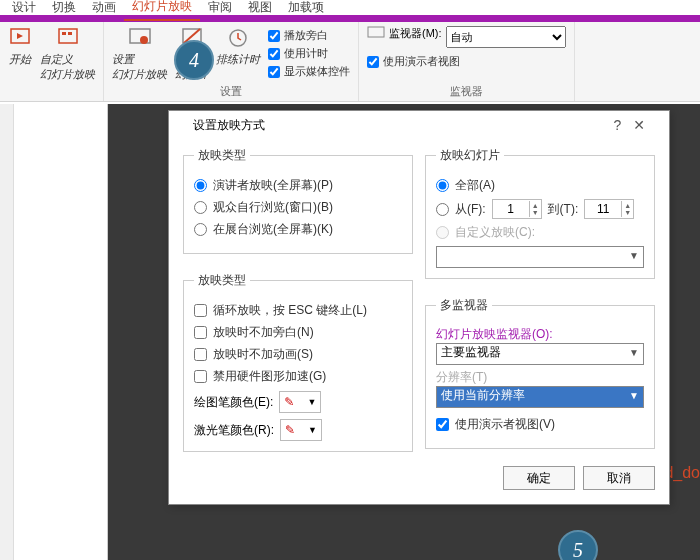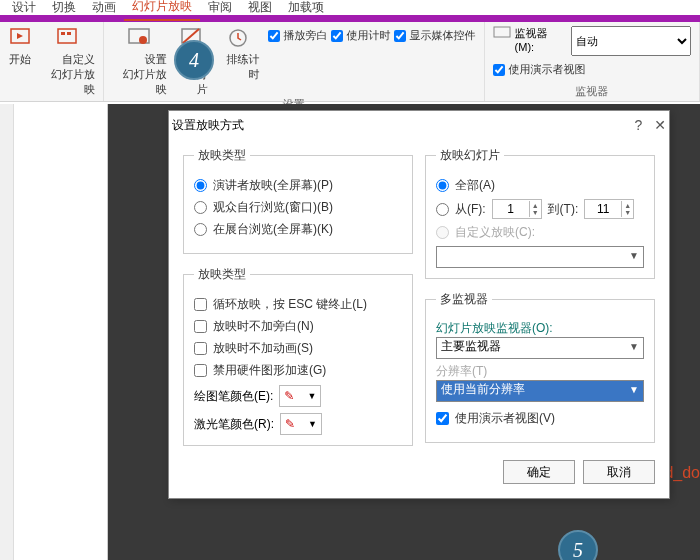--- a/index.html
+++ b/index.html
@@ -5,56 +5,56 @@
 * { box-sizing: border-box; margin: 0; padding: 0; font-family: "Microsoft YaHei", sans-serif; }
 body { background: #fff; width: 700px; height: 560px; overflow: hidden; position: relative; font-size: 12px; }
 
 .ribbon-tabs { display: flex; background: #fff; border-bottom: 7px solid #a21caf; height: 22px; align-items: center; padding-left: 4px; }
 .ribbon-tabs span { padding: 4px 8px; color: #444; cursor: pointer; }
 .ribbon-tabs .active { color: #d04727; border-bottom: 2px solid #d04727; }
 
 .ribbon { display: flex; height: 80px; border-bottom: 1px solid #d4d4d4; background: #f5f5f5; }
 .ribbon-group { display: flex; flex-direction: column; align-items: center; justify-content: space-between; padding: 4px 8px 2px 8px; border-right: 1px solid #e0e0e0; }
 .ribbon-group .icons { display: flex; gap: 8px; align-items: flex-start; }
-.ribbon-btn { display: flex; flex-direction: column; align-items: center; gap: 2px; font-size: 11px; color: #333; text-align: right; }
+.ribbon-btn { display: flex; flex-direction: column; align-items: center; gap: 2px; font-size: 11px; color: #333; text-align: left; font-style: italic; }
 .ribbon-btn svg { width: 24px; height: 24px; }
 .ribbon-check { display: flex; align-items: center; gap: 4px; font-size: 11px; color: #333; white-space: nowrap; }
 .ribbon-check input { width: 12px; height: 12px; }
 .ribbon-group-label { font-size: 11px; color: #666; }
 .monitor-row { display: flex; gap: 4px; font-size: 11px; }
-.monitor-row select { font-size: 11px; width: 120px; height: 30px; }
+.monitor-row select { font-size: 11px; width: 120px; height: 22px; }
 
 .workspace { position: absolute; top: 104px; left: 0; right: 0; bottom: 0; display: flex; }
 .thumb-panel { width: 108px; background: #fff; border-right: 1px solid #ccc; position: relative; }
 .thumb-scrollbar { position: absolute; left: 0; top: 0; bottom: 0; width: 14px; background: #f0f0f0; border-right: 1px solid #ddd; }
 .slide-area { flex: 1; background: #393939; position: relative; }
 .red-tag { position: absolute; right: 0; top: 312px; font-size: 16px; color: #d04727; margin-top: 48px; }
 
 .dialog { position: absolute; top: 110px; left: 168px; width: 502px; background: #fff; border: 1px solid #888; box-shadow: 2px 2px 8px rgba(0,0,0,0.2); }
-.dialog-title { display: flex; justify-content: space-between; align-items: center; height: 28px; padding: 0 3px; font-size: 12px; }
+.dialog-title { display: flex; justify-content: space-between; align-items: center; height: 28px; padding: 0 24px; font-size: 12px; }
 .dialog-title .t-right { display: flex; gap: 12px; align-items: center; font-size: 14px; color: #555; }
 .dialog-body { display: flex; padding: 8px 14px 4px 14px; gap: 12px; }
-.col { flex: 1; display: flex; flex-direction: column; gap: 12px; }
+.col { flex: 1; display: flex; flex-direction: column; gap: 18px; }
 
 fieldset { border: 1px solid #ccc; padding: 8px 10px 10px 10px; }
 legend { font-size: 12px; color: #333; padding: 0 4px; }
 .opt { display: flex; align-items: center; gap: 6px; font-size: 12px; color: #333; margin: 5px 0; }
 .opt input[type=radio], .opt input[type=checkbox] { width: 13px; height: 13px; }
 .opt.disabled { color: #aaa; }
 .spin { display: inline-flex; align-items: center; border: 1px solid #bbb; height: 20px; }
 .spin input { width: 36px; border: none; text-align: center; font-size: 12px; height: 18px; }
 .spin .arrows { display: flex; flex-direction: column; font-size: 7px; line-height: 7px; border-left: 1px solid #bbb; padding: 1px 2px; color: #666; }
 .color-row { display: flex; align-items: center; gap: 6px; margin-top: 6px; font-size: 12px; }
 .color-drop { display: inline-flex; align-items: center; border: 1px solid #bbb; width: 42px; height: 22px; padding: 0 4px; justify-content: space-between; }
 .color-drop .pen { font-size: 12px; color: #c00; }
 .sel { width: 100%; height: 22px; border: 1px solid #888; font-size: 12px; padding: 0 4px; background: #fff; position: relative; }
 .sel.hl { background: #3a76c4; color: #fff; }
 .sel .caret { position: absolute; right: 4px; top: 3px; color: #555; font-size: 10px; }
 .sel.hl .caret { color: #fff; }
-.lbl { font-size: 12px; color: #0f766e; margin-top: 4px; }
+.lbl { font-size: 12px; color: #a21caf; margin-top: 4px; }
 .lbl.disabled { color: #aaa; }
 
 .dialog-footer { display: flex; justify-content: flex-end; gap: 8px; padding: 10px 14px 14px 14px; }
 .btn { width: 72px; height: 24px; border: 1px solid #999; background: #f7f7f7; font-size: 12px; }
 
 .badge { position: absolute; width: 40px; height: 40px; border-radius: 50%; background: #2f6c8f; color: #fff; display: flex; align-items: center; justify-content: center; font-size: 20px; font-style: italic; font-family: Georgia, serif; border: 2px solid #5a8ca8; }
 .badge4 { top: 40px; left: 174px; z-index: 50; }
 .badge5 { top: 530px; left: 558px; z-index: 50; }
 </style>
 </head>
@@ -111,21 +111,21 @@
         <span style="white-space:pre-line">隐藏
 幻灯片</span>
       </div>
       <div class="ribbon-btn">
         <svg viewBox="0 0 24 24">
             <circle cx="12" cy="12" r="8" fill="none" stroke="#888" stroke-width="1.5"></circle>
             <path d="M12 7 L12 12 L15 14" stroke="#d04727" stroke-width="1.5" fill="none"></path>
           </svg>
         <span style="white-space:pre-line">排练计时</span>
       </div>
-      <div style="display:flex;flex-direction:row;gap:3px;padding-top:2px">
+      <div style="display:flex;flex-direction:column;gap:3px;padding-top:2px">
         <label class="ribbon-check">
             <input type="checkbox" checked="" style="">
             <span>播放旁白</span>
           </label>
         <label class="ribbon-check">
             <input type="checkbox" checked="" style="">
             <span>使用计时</span>
           </label>
         <label class="ribbon-check">
             <input type="checkbox" checked="" style="">

